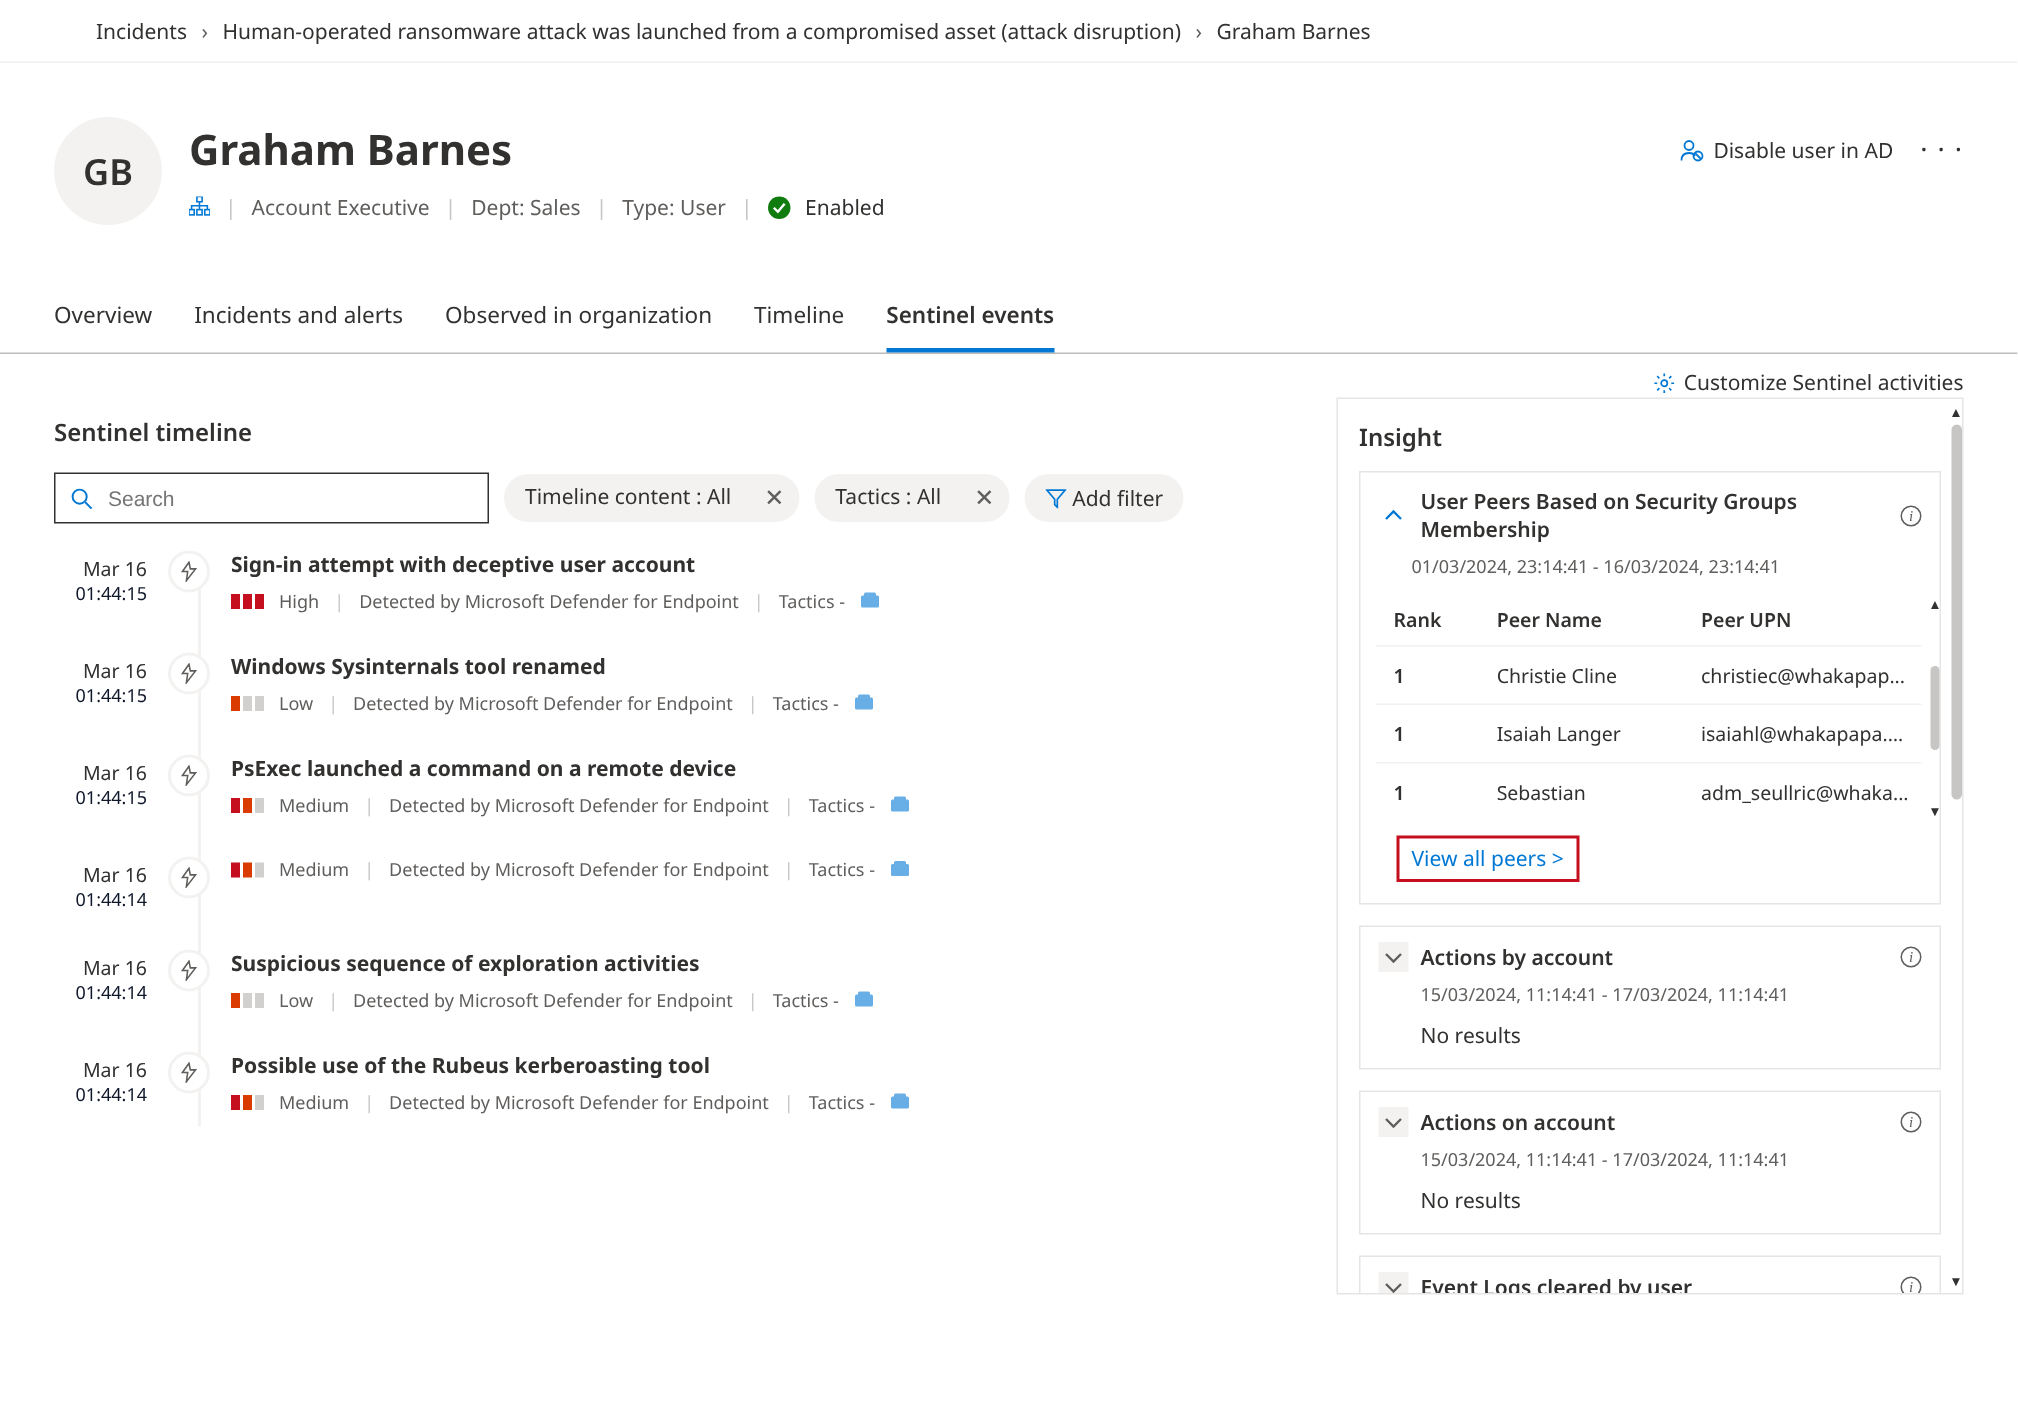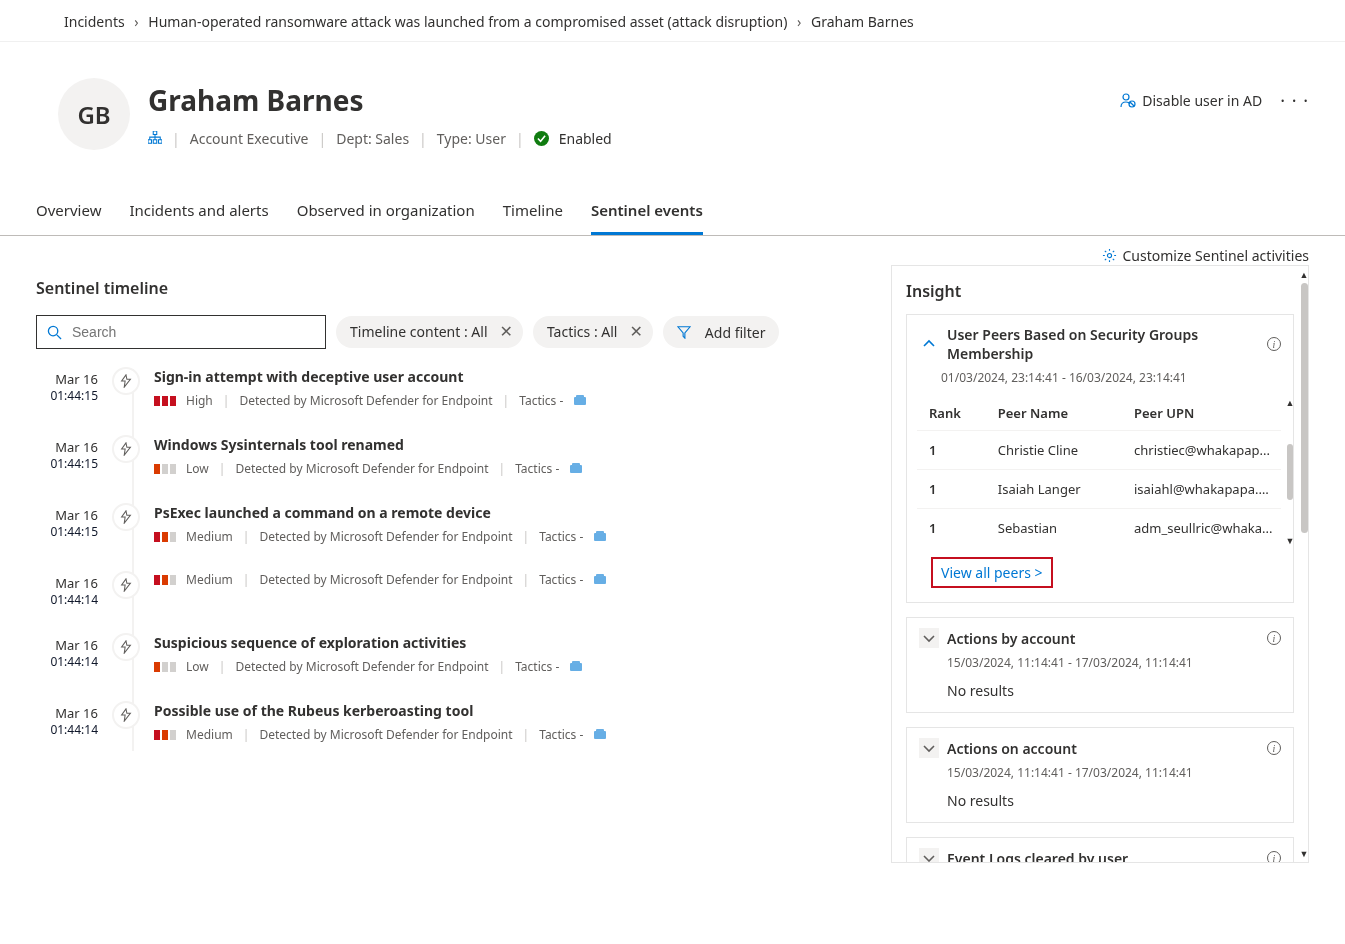--- a/index.html
+++ b/index.html
@@ -21,21 +21,20 @@
     cursor: pointer;
   }
   .breadcrumbs .crumb.last { color: #323130; }
   .breadcrumbs .sep { color: #605e5c; margin: 0 6px; }
   
   .header {
     padding: 36px 36px 18px 36px;
     display: flex;
     align-items: flex-start;
     justify-content: space-between;
-    margin-left: 22px;
   }
   .header-left {
     display: flex;
     align-items: center;
     gap: 18px;
   }
   .avatar {
     width: 72px; height: 72px; border-radius: 50%;
     background: #f3f2f1;
     display: flex; align-items: center; justify-content: center;
@@ -104,25 +103,25 @@
   .search-box input {
     border: none; outline: none; font-size: 14px;
     color: #605e5c; flex: 1; background: transparent;
   }
   .chip {
     background: #f3f2f1;
     height: 32px;
     border-radius: 16px;
     display: inline-flex; align-items: center;
     padding: 0 10px 2px 14px;
-    gap: 12px; font-size: 14px;
+    gap: 22px; font-size: 14px;
     cursor: pointer;
   }
   .chip .x { color: #605e5c; font-size: 16px; line-height: 1; }
-  .chip.add { gap: 14px; padding: 0 14px;}
+  .chip.add { gap: 4px; padding: 0 14px;}
   .tl-list {
     position: relative;
     padding-left: 4px;
   }
   .tl-line {
     position: absolute;
     top: 10px; bottom: 10px; left: 96px;
     width: 2px; background: #f3f2f1;
   }
   .tl-item {

